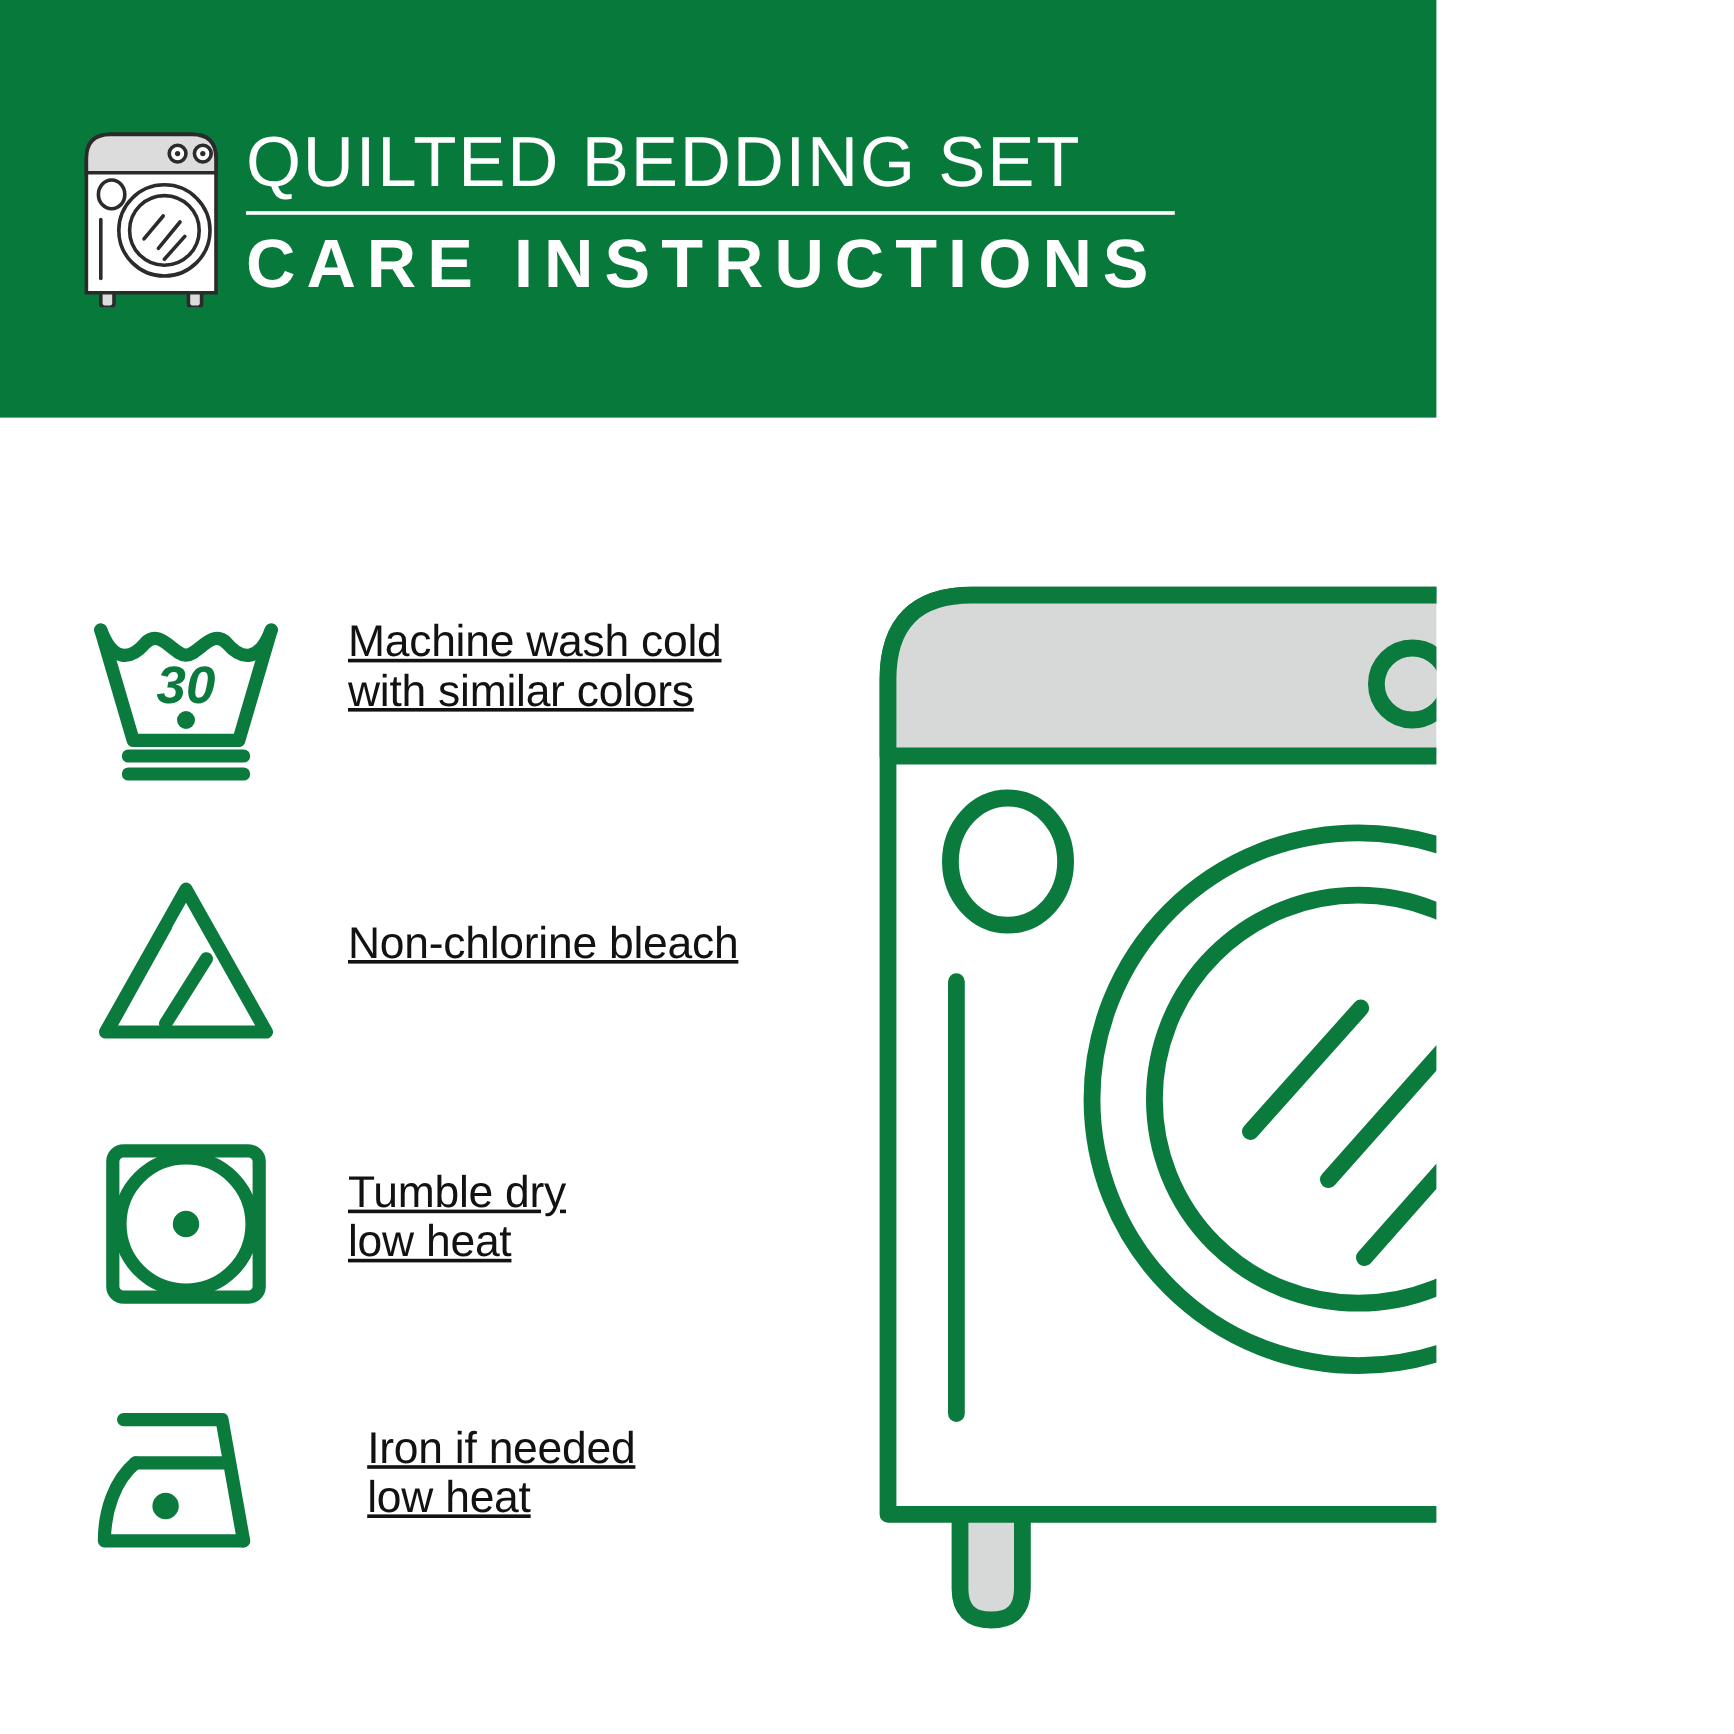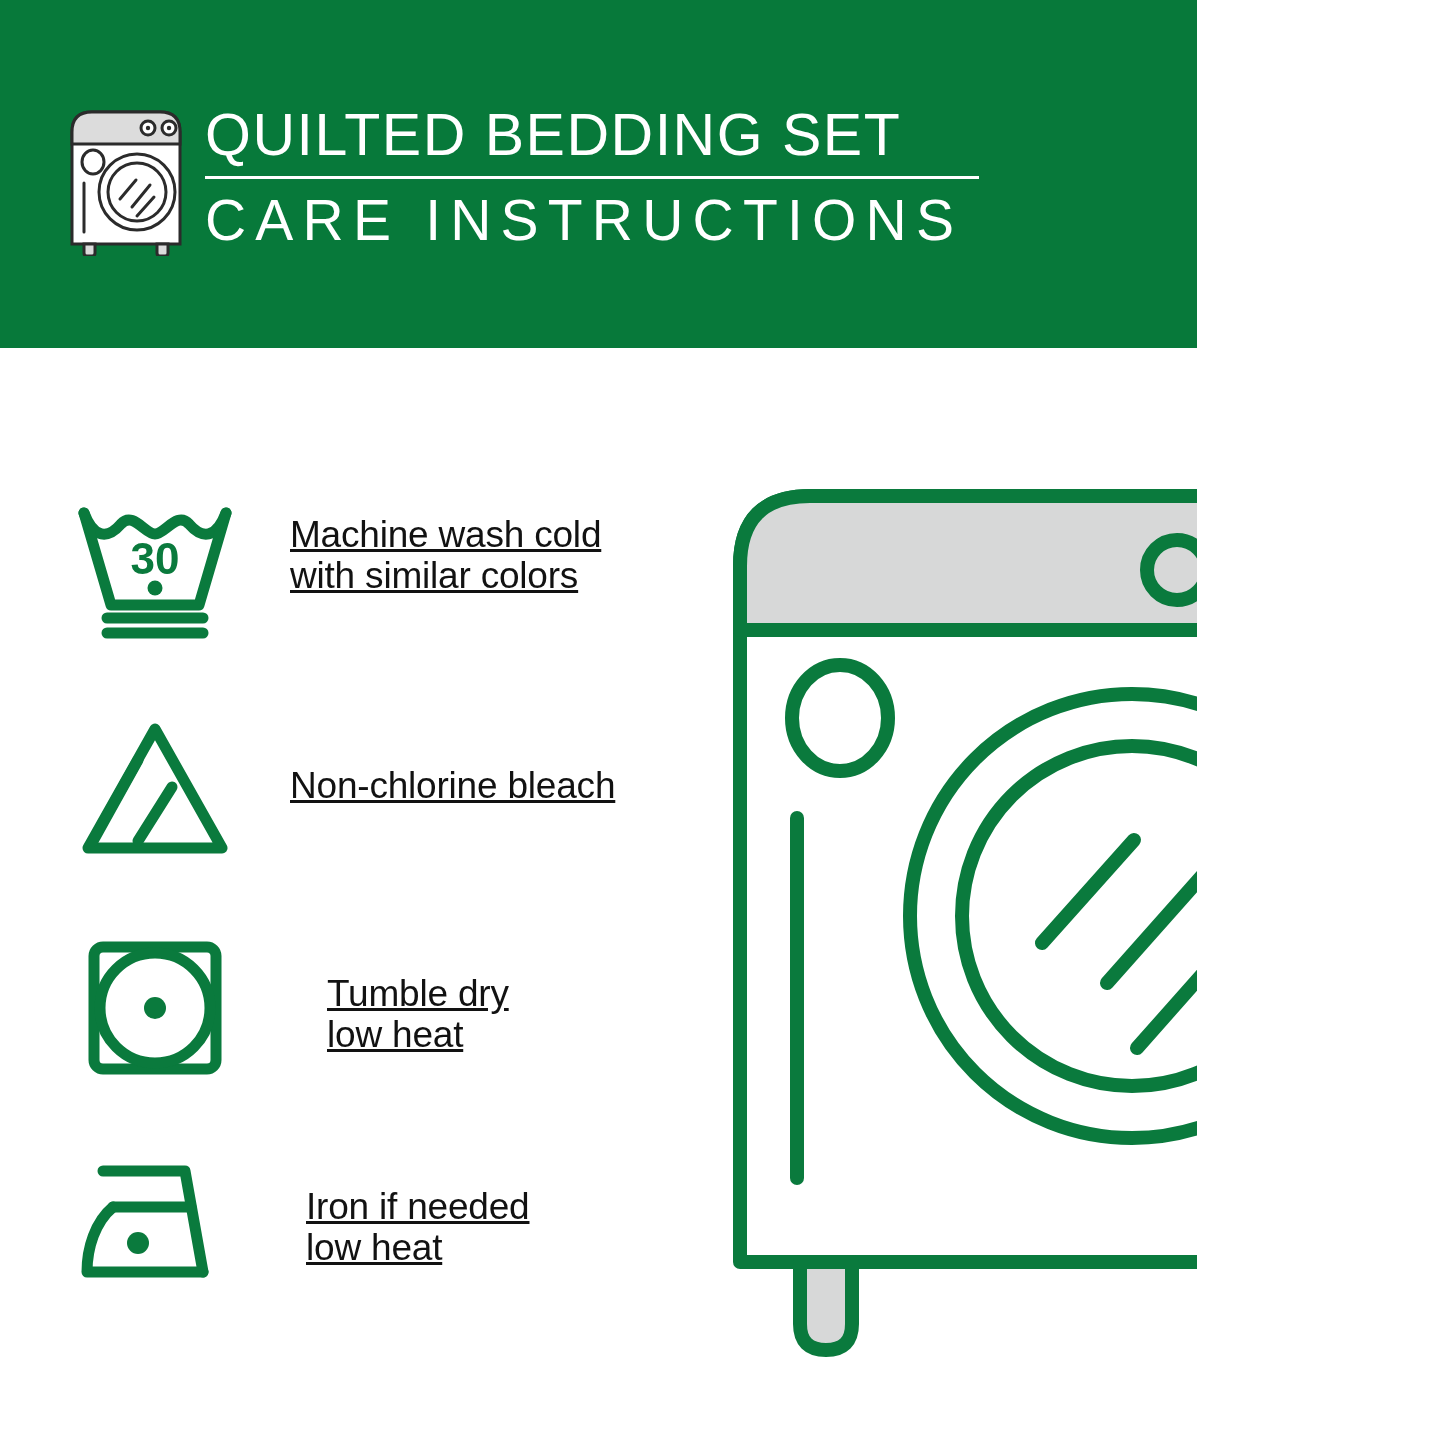--- a/index.html
+++ b/index.html
@@ -53,21 +53,21 @@
     width: 774px;
     height: 3px;
     background: #ffffff;
     margin-top: 7px;
     margin-bottom: 8px;
   }
   #title-secondary {
     color: #ffffff;
     font-size: 57px;
     line-height: 66px;
-    font-weight: 400;
+    font-weight: 700;
     letter-spacing: 9.2px;
     white-space: nowrap;
     font-family: "Liberation Sans", sans-serif;
   }
 
   
   #instruction-list {
     position: absolute;
     left: 0;
     top: 348px;
@@ -75,23 +75,24 @@
     height: 1097px;
   }
   .instruction-row {
     position: absolute;
     left: 0;
     width: 700px;
   }
   .instruction-symbol {
     position: absolute;
     left: 75px;
-    top: 0;
+    top: 12px;
     width: 160px;
     height: 145px;
+    font-style: italic;
   }
   .instruction-label {
     position: absolute;
     left: 290px;
     width: 400px;
     color: #121212;
     font-size: 37px;
     line-height: 41px;
     font-weight: 400;
     letter-spacing: -0.2px;
@@ -193,21 +194,21 @@
     <div class="instruction-row" style="top:587px;">
       <div class="instruction-symbol">
         <svg viewBox="0 0 160 145" width="160" height="145" xmlns="http://www.w3.org/2000/svg">
           <g fill="none" stroke="#0A7A3D" stroke-width="11" stroke-linejoin="round">
             <rect x="19" y="12" width="122" height="122" rx="9" ry="9"></rect>
             <circle cx="80" cy="73" r="55"></circle>
           </g>
           <circle cx="80" cy="73" r="11" fill="#0A7A3D"></circle>
         </svg>
       </div>
-      <div class="instruction-label" style="top:38px;margin-left:37px;">
+      <div class="instruction-label" style="top:38px;">
         <div>Tumble dry</div>
         <div>low heat</div>
       </div>
     </div>
 
     <div class="instruction-row" style="top:800px;">
       <div class="instruction-symbol">
         <svg viewBox="0 0 160 145" width="160" height="145" xmlns="http://www.w3.org/2000/svg">
           <g fill="none" stroke="#0A7A3D" stroke-width="11" stroke-linecap="round" stroke-linejoin="round">
 

